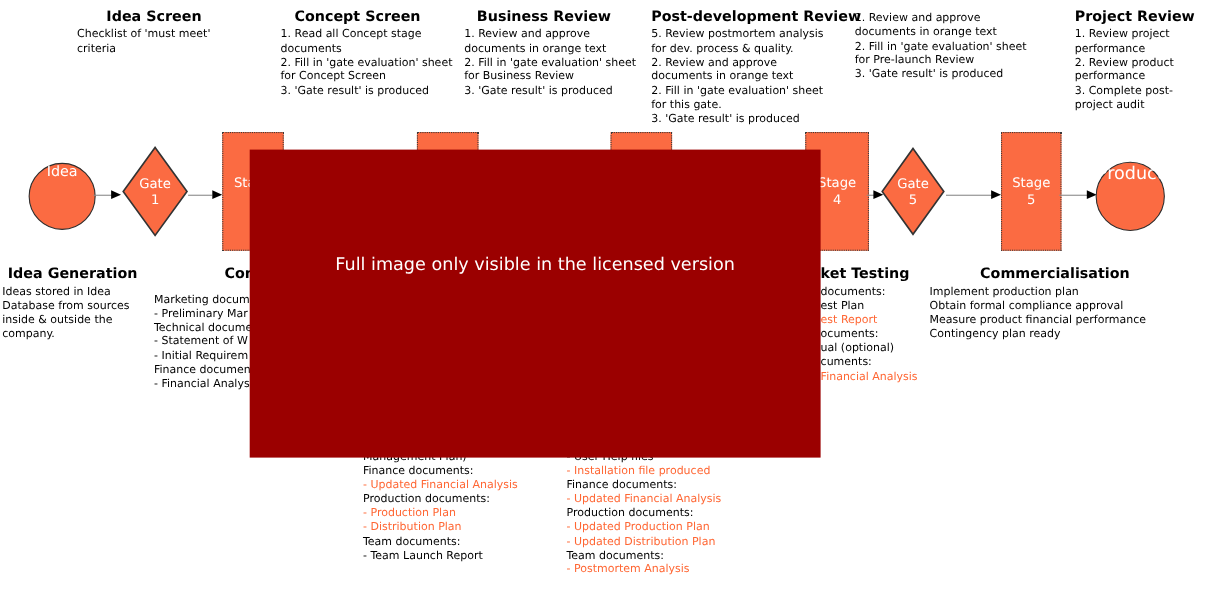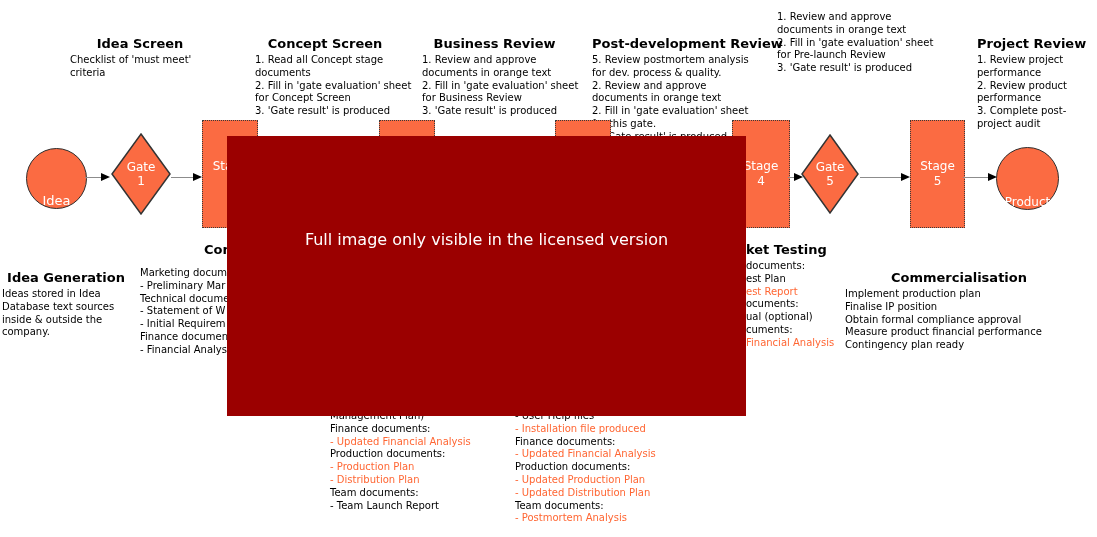--- a/index.html
+++ b/index.html
@@ -3,28 +3,28 @@
 <meta charset="utf-8">
 <style>
   html,body { margin:0; padding:0; }
   body {
     width:1097px; height:537px; position:relative; overflow:hidden;
     background:#ffffff; color:#000;
     font-family:"DejaVu Sans","Liberation Sans",sans-serif;
     --shape:#FB6B42; --orange-text:#FF6633; --overlay-bg:#9B0000;
   }
   .abs { position:absolute; }
-  .col-title { font-weight:bold; font-size:13px; line-height:15px; text-align:center; white-space:nowrap;margin-top:28px; }
+  .col-title { font-weight:bold; font-size:13px; line-height:15px; text-align:center; white-space:nowrap; }
   .frag-title { font-weight:bold; font-size:13px; line-height:15px; white-space:nowrap; }
   .lines { font-size:10px; line-height:12.8px; margin-top:3px; }
   .lines .ln { white-space:nowrap; }
   .lines .ln.orange { color:var(--orange-text); }
   .circle {
     background:var(--shape); border:1.5px solid #2e2e2e; border-radius:50%;
-    display:flex; align-items:flex-end; justify-content:center;
+    display:flex; align-items:flex-start; justify-content:center;
     color:#fff; font-size:13px;
   }
   .stage {
     background:var(--shape); border:1px dotted #3a3a3a;
     display:flex; flex-direction:column; align-items:center; justify-content:center;
     color:#fff; font-size:12px; line-height:15px;
   }
   .diamond-wrap { display:block; }
   .diamond-wrap svg polygon { fill:var(--shape); stroke:#333; stroke-width:1.5; }
   .diamond-label {
@@ -155,29 +155,29 @@
 <div class="abs arrow-head" style="left:901px; top:173px;"></div>
 
 <div class="abs stage" style="left:910px; top:120px; width:53px; height:106px;">
   <span>Stage</span>
   <span>5</span>
 </div>
 
 <div class="abs arrow-line" style="left:963px; top:177px; width:26px;"></div>
 <div class="abs arrow-head" style="left:988px; top:173px;"></div>
 
-<div class="abs circle" style="left:996px; top:147px; width:61px; height:61px; font-size:12px;">
+<div class="abs circle" style="left:996px; top:147px; width:61px; height:61px; font-size:16px;">
   <span>Product</span>
 </div>
 
 <div class="abs" style="left:2px; top:242px; width:128px;">
   <div class="col-title">Idea Generation</div>
   <div class="lines">
       <div class="ln">Ideas stored in Idea</div>
-      <div class="ln">Database text sources</div>
+      <div class="ln">Database from sources</div>
       <div class="ln">inside &amp; outside the</div>
       <div class="ln">company.</div>
     </div>
 </div>
 
 <div class="abs frag-title" style="left:204px; top:242px;">Con</div>
 <div class="abs lines" style="left:140px; top:264px;">
     <div class="ln">Marketing docum</div>
     <div class="ln">- Preliminary Mar</div>
     <div class="ln">Technical docume</div>
@@ -197,21 +197,20 @@
       <div class="ln">ual (optional)</div>
       <div class="ln">cuments:</div>
       <div class="ln orange">Financial Analysis</div>
     </div>
 </div>
 
 <div class="abs" style="left:845px; top:242px; width:228px;">
   <div class="col-title">Commercialisation</div>
   <div class="lines">
       <div class="ln">Implement production plan</div>
-      <div class="ln">Finalise IP position</div>
       <div class="ln">Obtain formal compliance approval</div>
       <div class="ln">Measure product financial performance</div>
       <div class="ln">Contingency plan ready</div>
     </div>
 </div>
 
 <div class="abs lines" style="left:330px; top:407px;">
     <div class="ln">Management Plan)</div>
     <div class="ln">Finance documents:</div>
     <div class="ln orange">- Updated Financial Analysis</div>

